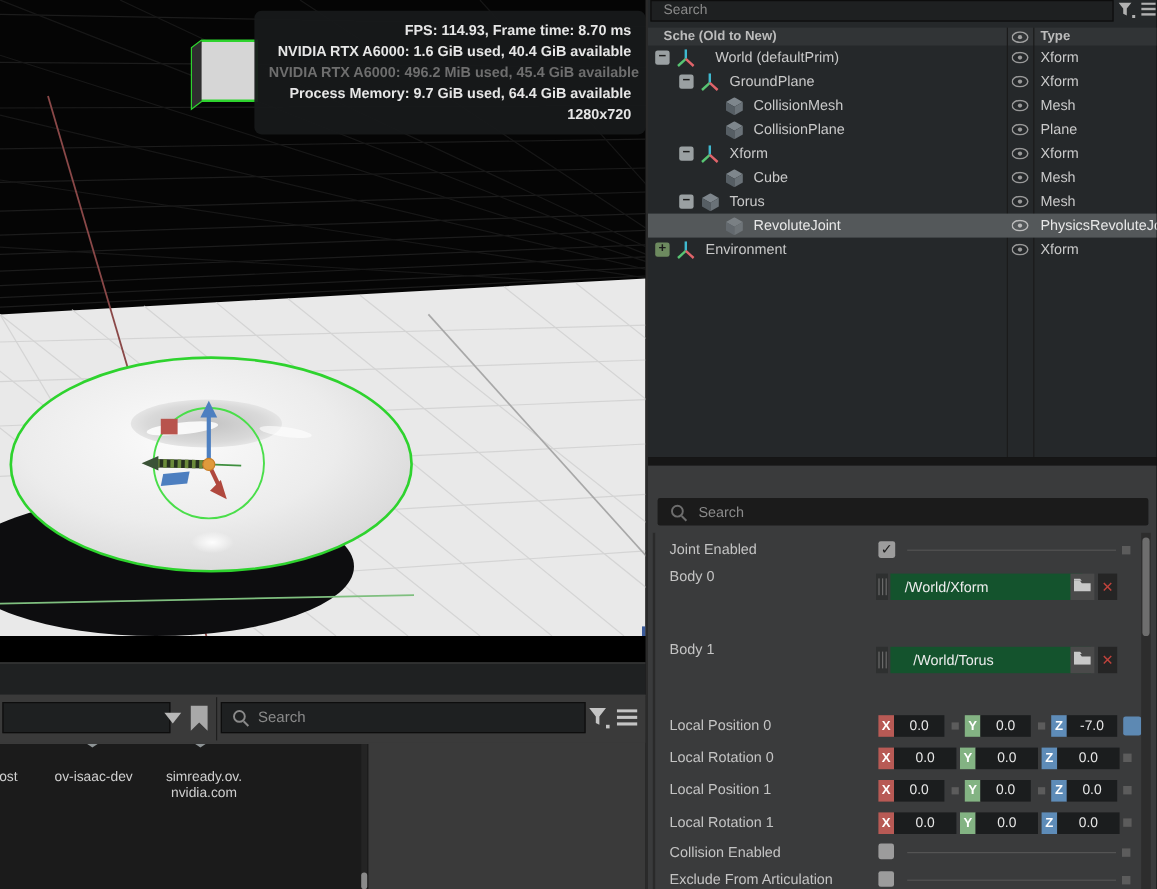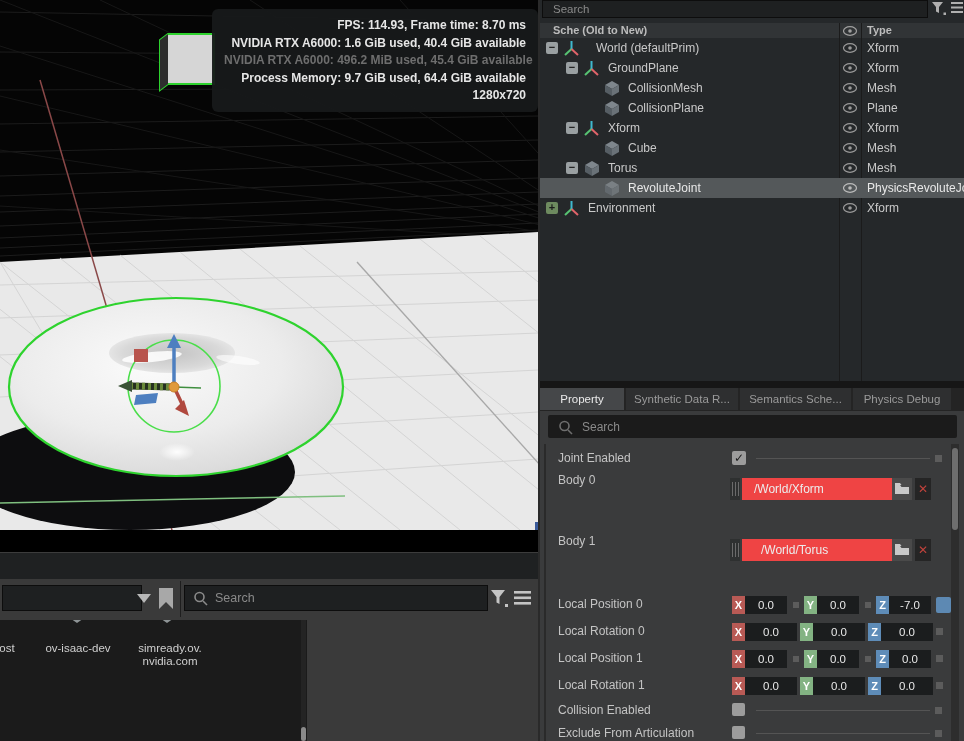--- a/index.html
+++ b/index.html
@@ -35,21 +35,21 @@
   .axis{position:absolute;width:13px;height:18px;color:#fff;font-size:11px;font-weight:bold;
         text-align:center;line-height:18px;}
   .ax-x{background:#b85a55;} .ax-y{background:#83b383;} .ax-z{background:#5e8cb8;}
   .vval{position:absolute;height:18px;background:#1b1d1e;color:#e8e8e8;font-size:11.5px;
         text-align:center;line-height:18px;}
   .hline{position:absolute;height:1px;background:#545454;}
   .dot{position:absolute;width:7px;height:7px;background:#5c5c5c;}
   .gapdot{position:absolute;width:6px;height:6px;background:#5c5c5c;}
   .cbx{position:absolute;width:14px;height:14px;background:#9c9c9c;border-radius:2px;
        color:#1b1b1b;font-size:12px;font-weight:bold;text-align:center;line-height:14px;}
-  .pathbox{position:absolute;height:22px;background:#ef4444;color:#ececec;font-size:12px;
+  .pathbox{position:absolute;height:22px;background:#14532d;color:#ececec;font-size:12px;
            line-height:22px;padding-left:12px;}
   .drag{position:absolute;width:10px;height:22px;background:#2e3030;}
   .drag i{position:absolute;top:4px;width:1px;height:14px;background:#6a6a6a;}
   .sqbtn{position:absolute;width:20px;height:22px;text-align:center;line-height:22px;}
   
   .bitem{position:absolute;font-size:11.5px;color:#cfcfcf;text-align:center;line-height:13px;}
   .tri-down{width:0;height:0;border-left:13px solid transparent;border-right:13px solid transparent;
             border-top:9px solid #8e9496;}
   .dline{position:absolute;left:324px;font-size:12px;color:#b4b4b4;white-space:nowrap;}
   .scroll{position:absolute;background:#8a8a8a;border-radius:3px;}
@@ -366,26 +366,20 @@
     <svg class="eye" width="15" height="10">
         <ellipse cx="7" cy="5" rx="6.5" ry="4.3" fill="none" stroke="#999" stroke-width="1.2"></ellipse>
         <circle cx="7" cy="5" r="1.8" fill="#999"></circle>
       </svg>
     <span class="stype">Xform</span>
   </div>
 
   <div class="abs" style="left:540px;top:381px;width:424px;height:7px;background:#161616;"></div>
   <div class="abs" style="left:540px;top:388px;width:424px;height:353px;background:#3a3b3c;">
 
-    <div class="abs" style="left:0;top:0;width:424px;height:23px;background:#242424;">
-      <div class="tab active" style="left:0;width:84px;">Property</div>
-      <div class="tab" style="left:86px;width:112px;">Synthetic Data R...</div>
-      <div class="tab" style="left:200px;width:111px;">Semantics Sche...</div>
-      <div class="tab" style="left:313px;width:98px;">Physics Debug</div>
-    </div>
 
     <div class="abs" style="left:8px;top:27px;width:409px;height:23px;background:#1b1b1b;border-radius:2px;">
       <svg class="abs" style="left:10px;top:5px;" width="15" height="15">
         <circle cx="6.5" cy="6" r="4.5" fill="none" stroke="#6e6e6e" stroke-width="1.6"></circle>
           <line x1="10" y1="10" x2="14" y2="14" stroke="#6e6e6e" stroke-width="1.6"></line>
       </svg>
       <input class="search" style="position: absolute; left: 32px; top: 2px; width: 360px; height: 18px; background: transparent; border: none; color: rgb(170, 170, 170); font-size: 12px;" placeholder="Search">
     </div>
     <div class="abs" style="left:4px;top:56px;width:2px;height:297px;background:#2a2a2a;"></div>
 

